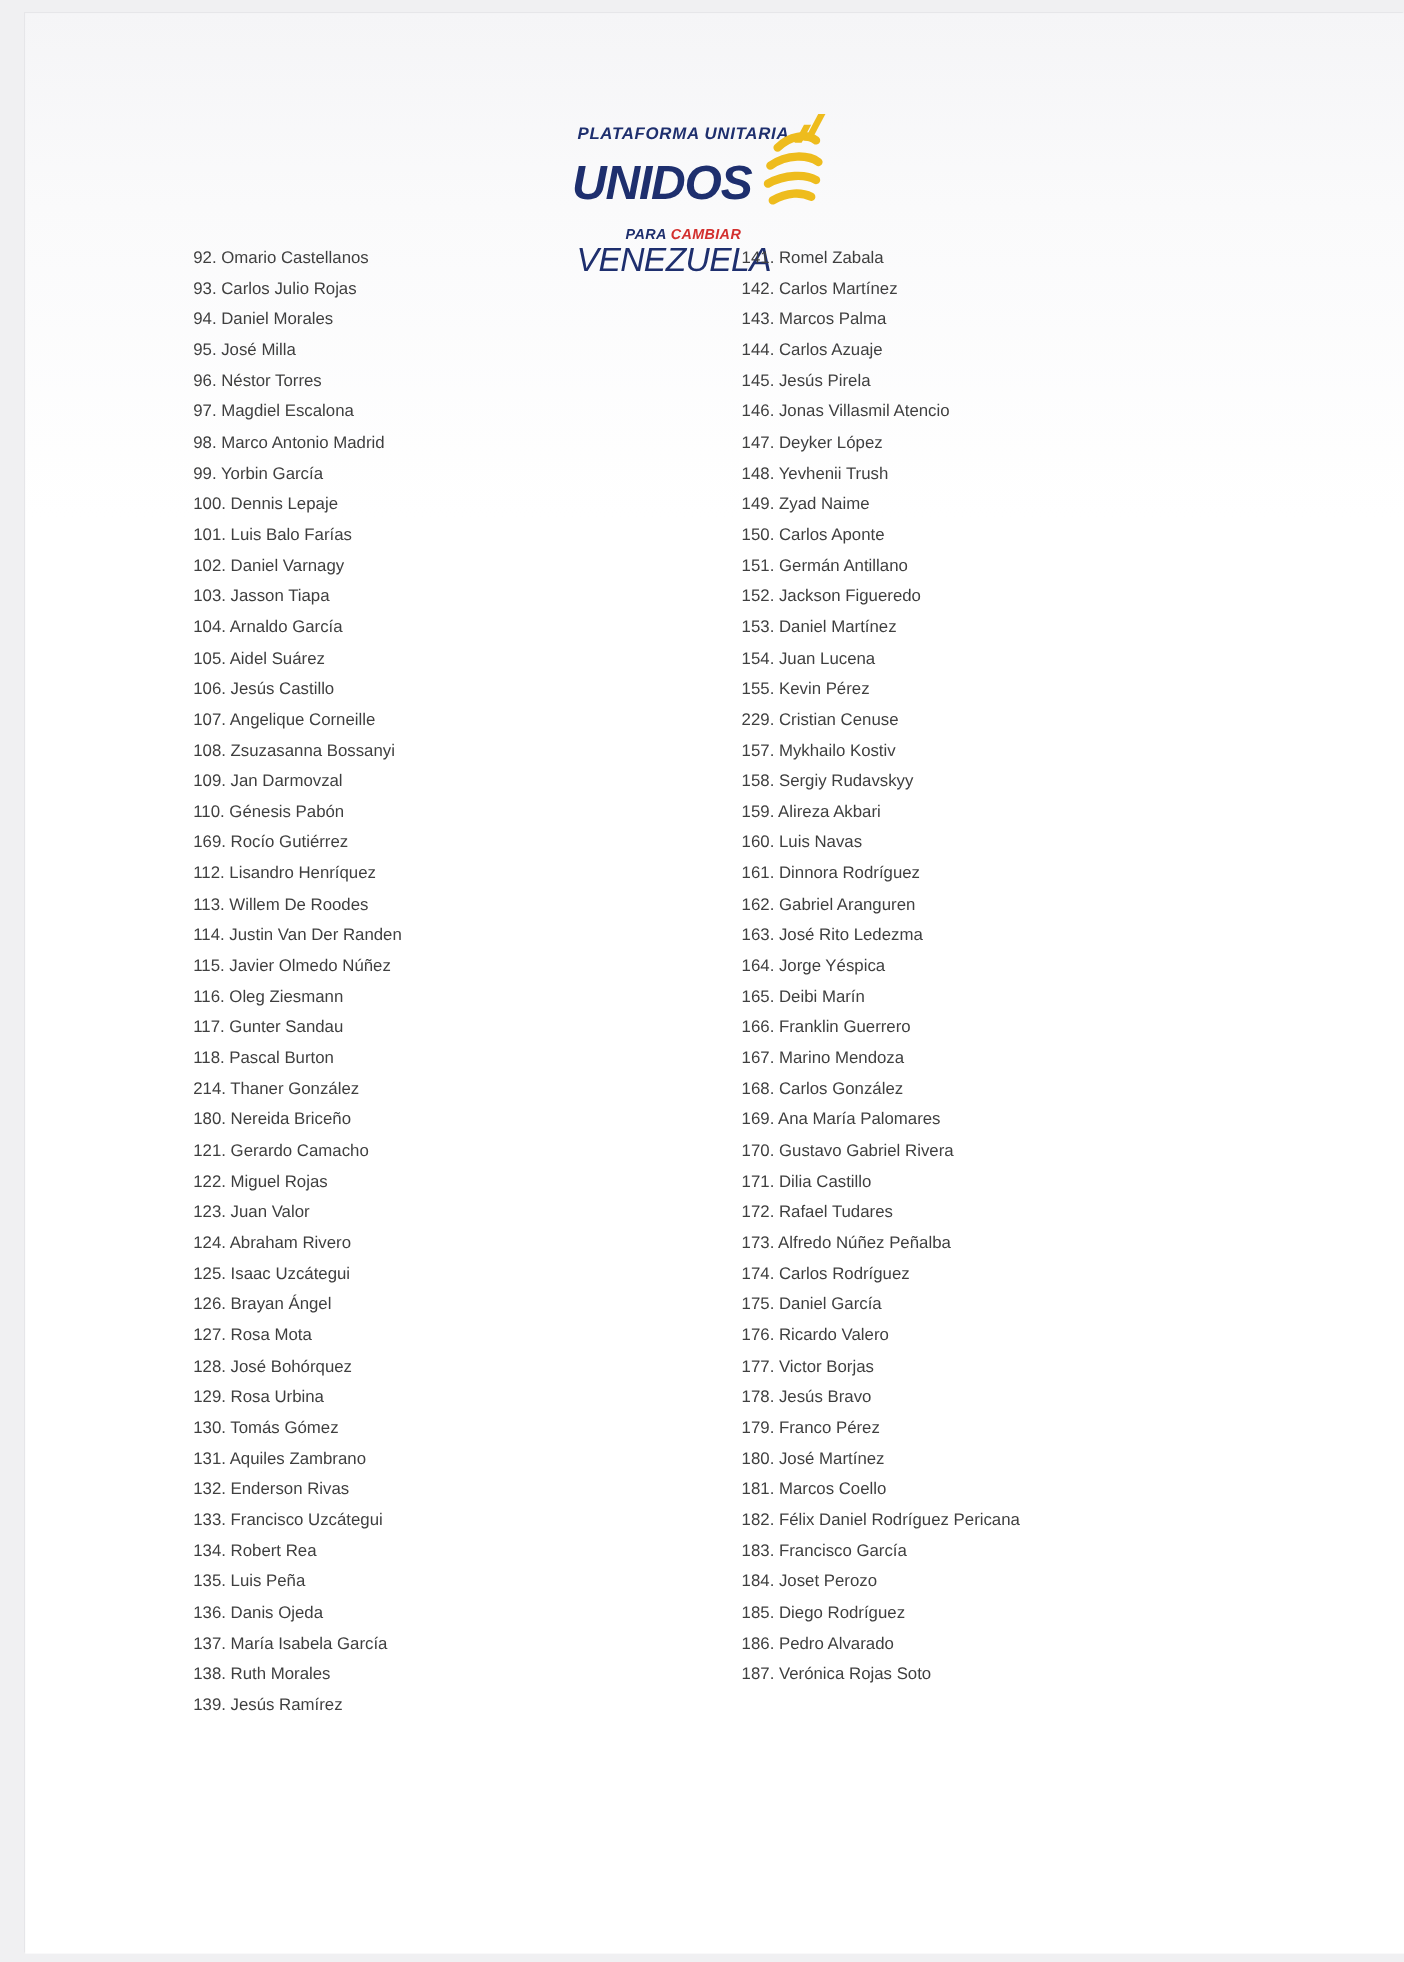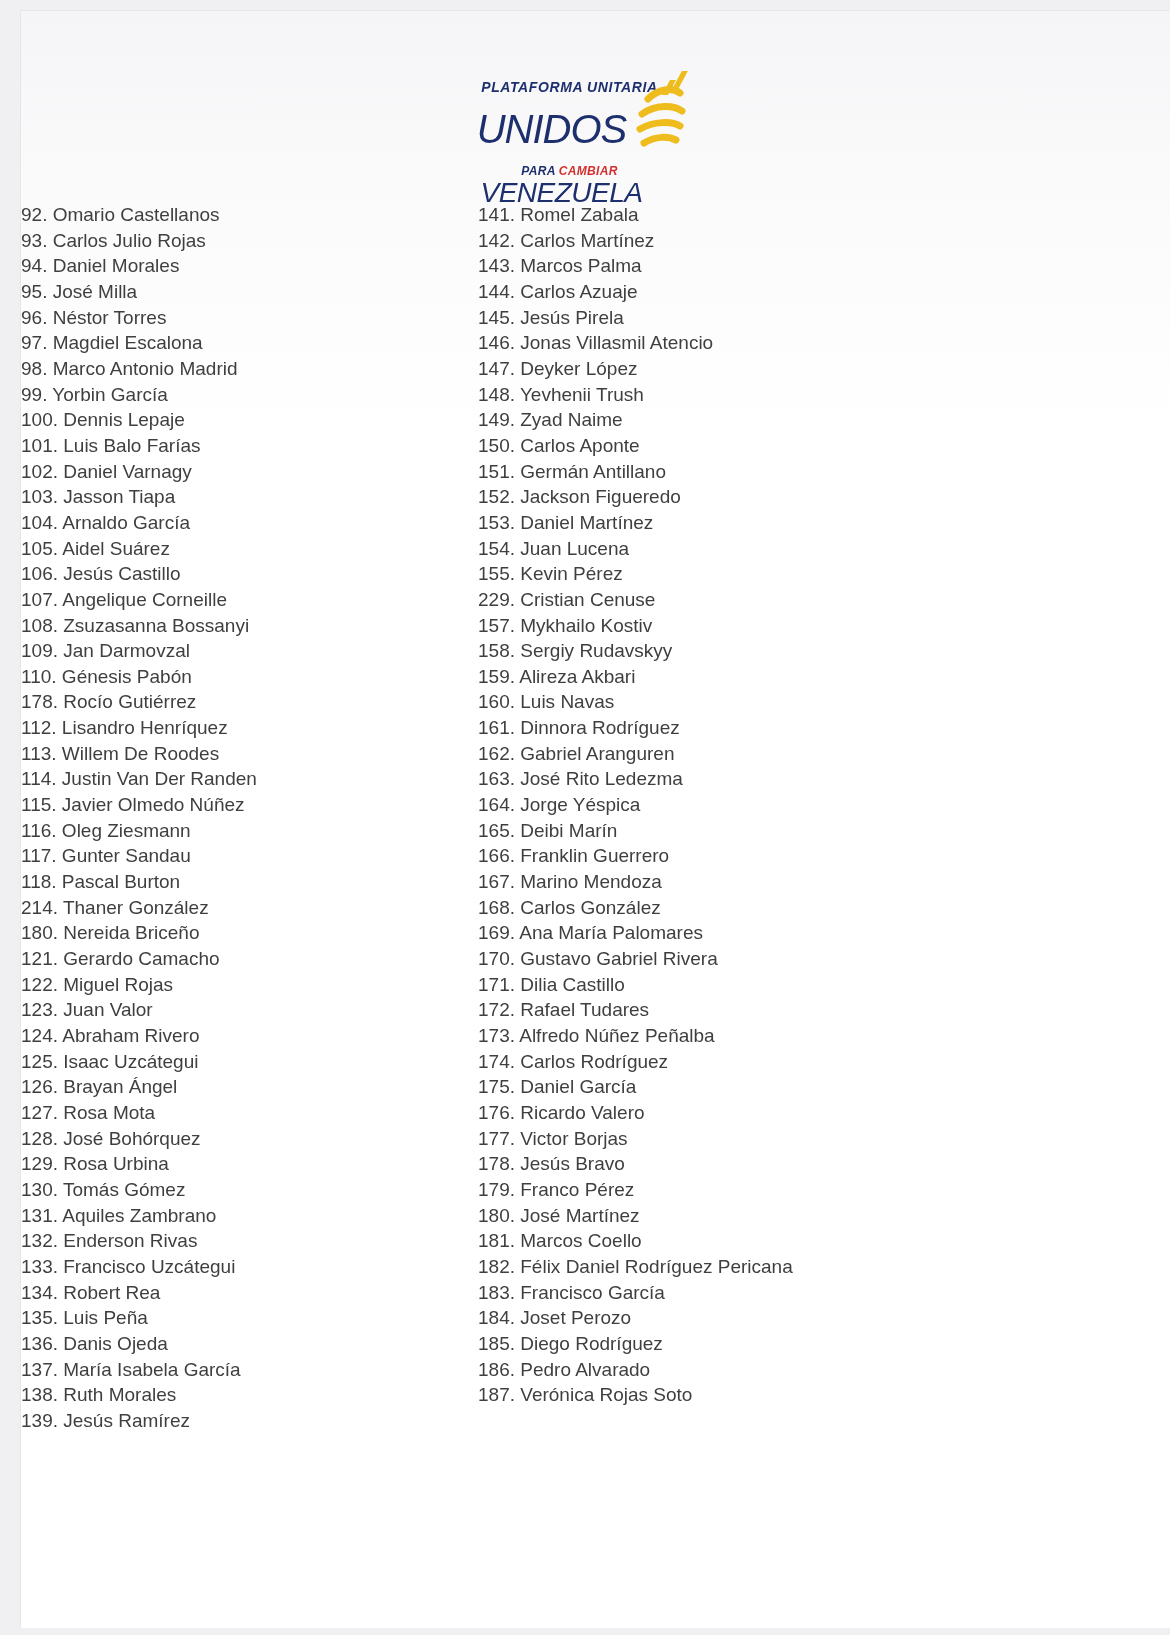--- a/index.html
+++ b/index.html
@@ -24,56 +24,57 @@
   }
   
   .logo{
     position:absolute;
     top:60px;left:0;right:0;
     display:flex;flex-direction:column;align-items:center;
     color:var(--navy);
     user-select:none;
   }
   .logo-inner{display:flex;flex-direction:column;align-items:center;transform:translateX(-14px);}
-  .logo-top{display:flex;align-items:flex-end;gap:6px;}
+  .logo-top{display:flex;align-items:flex-end;gap:6px;margin-top:24px;}
   .logo-topline{
     font-size:14px;font-weight:bold;font-style:italic;
     letter-spacing:.6px;color:var(--navy);
   }
   .slashes{display:inline-flex;gap:4px;align-items:flex-end;margin-left:2px;}
   .slash{
     display:inline-block;width:6px;background:var(--yellow);
     transform:skewX(-28deg);
   }
   .slash.s1{height:15px;}
   .slash.s2{height:22px;margin-bottom:2px;}
   .logo-mainrow{display:flex;align-items:center;gap:8px;margin-top:2px;}
   .logo-main{
-    font-size:40px;font-weight:normal;font-style:italic;
+    font-size:40px;font-weight:bold;font-style:italic;
     letter-spacing:-1px;color:var(--navy);line-height:1;
   }
   .logo-sub{
     font-size:12px;font-weight:bold;font-style:italic;
     margin-top:3px;letter-spacing:.3px;
     align-self:center;transform:translateX(-20px);margin-left:16px;
   }
   .logo-sub .red{color:var(--red);}
   .logo-bottom{
     font-size:28px;font-weight:normal;font-style:italic;
     letter-spacing:-.5px;line-height:1.05;
     transform:translateX(-20px);
   }
   .hand-emblem{margin-top:-14px;}
   
   .columns{
     position:absolute;
     top:191px;left:0;right:0;
     display:flex;
+    padding-left:140px;
     color:var(--ink);
-    font-size:19px;
+    font-size:14px;
     line-height:25.65px;
   }
   .col-left{width:457px;flex:0 0 457px;}
   .col-right{flex:1;}
   .list-item{white-space:nowrap;}
 </style>
 </head>
 <body>
 
 <div class="page">
@@ -118,21 +119,21 @@
         <div class="list-item">101. Luis Balo Farías</div>
         <div class="list-item">102. Daniel Varnagy</div>
         <div class="list-item">103. Jasson Tiapa</div>
         <div class="list-item">104. Arnaldo García</div>
         <div class="list-item">105. Aidel Suárez</div>
         <div class="list-item">106. Jesús Castillo</div>
         <div class="list-item">107. Angelique Corneille</div>
         <div class="list-item">108. Zsuzasanna Bossanyi</div>
         <div class="list-item">109. Jan Darmovzal</div>
         <div class="list-item">110. Génesis Pabón</div>
-        <div class="list-item">178. Rocío Gutiérrez</div>
+        <div class="list-item">169. Rocío Gutiérrez</div>
         <div class="list-item">112. Lisandro Henríquez</div>
         <div class="list-item">113. Willem De Roodes</div>
         <div class="list-item">114. Justin Van Der Randen</div>
         <div class="list-item">115. Javier Olmedo Núñez</div>
         <div class="list-item">116. Oleg Ziesmann</div>
         <div class="list-item">117. Gunter Sandau</div>
         <div class="list-item">118. Pascal Burton</div>
         <div class="list-item">214. Thaner González</div>
         <div class="list-item">180. Nereida Briceño</div>
         <div class="list-item">121. Gerardo Camacho</div>

